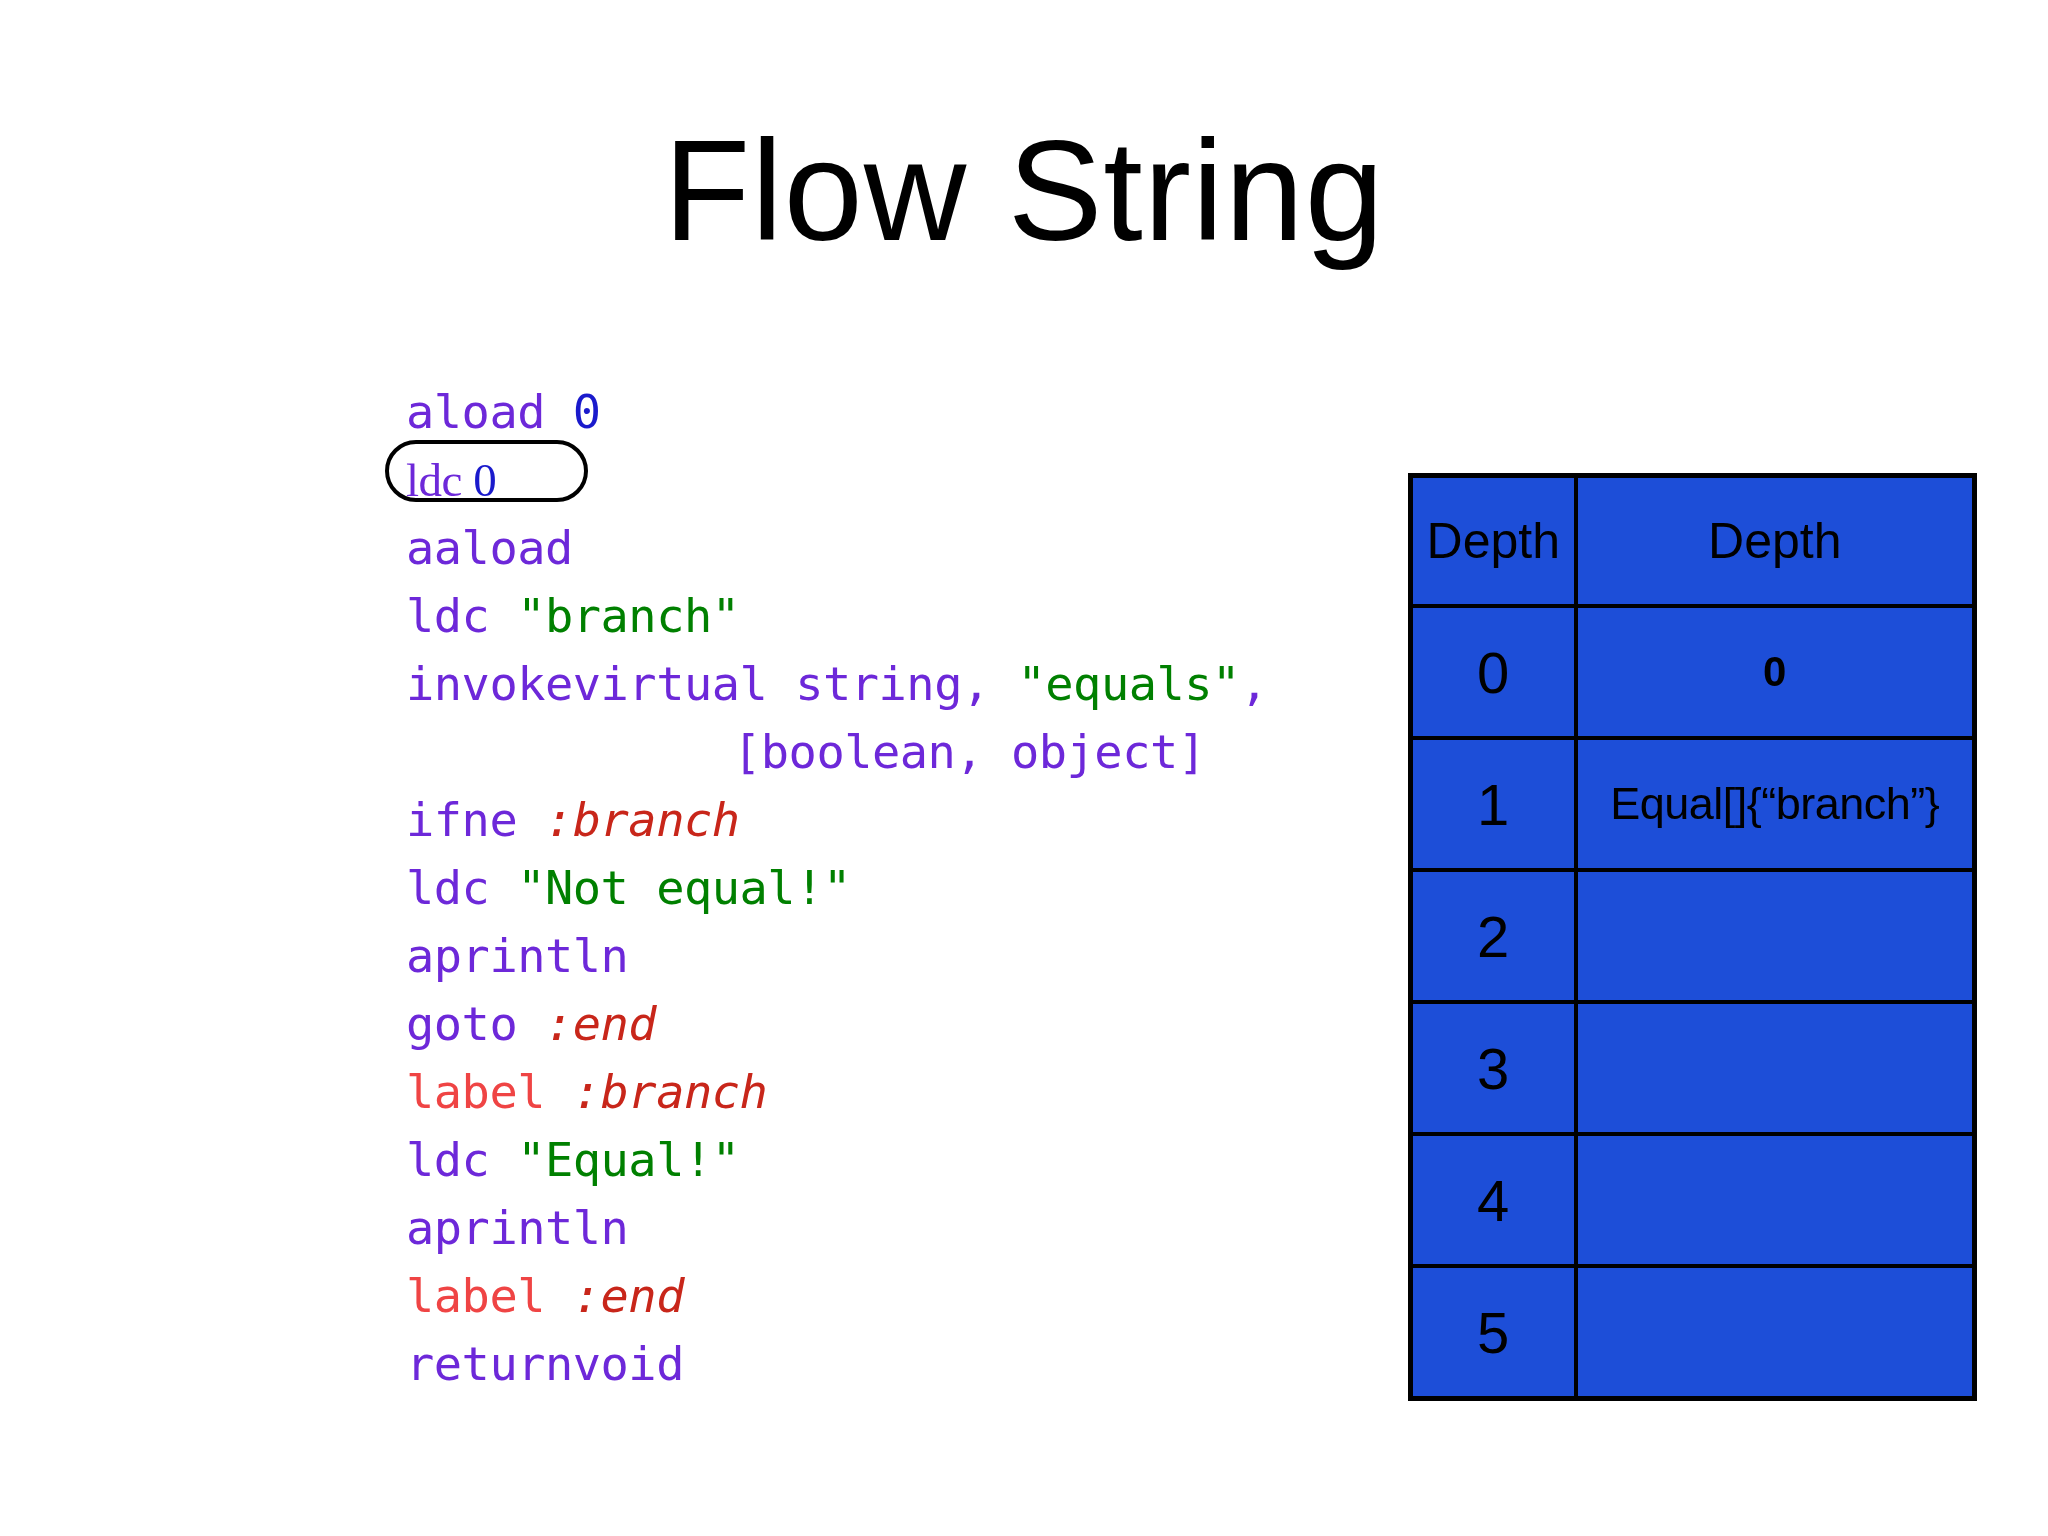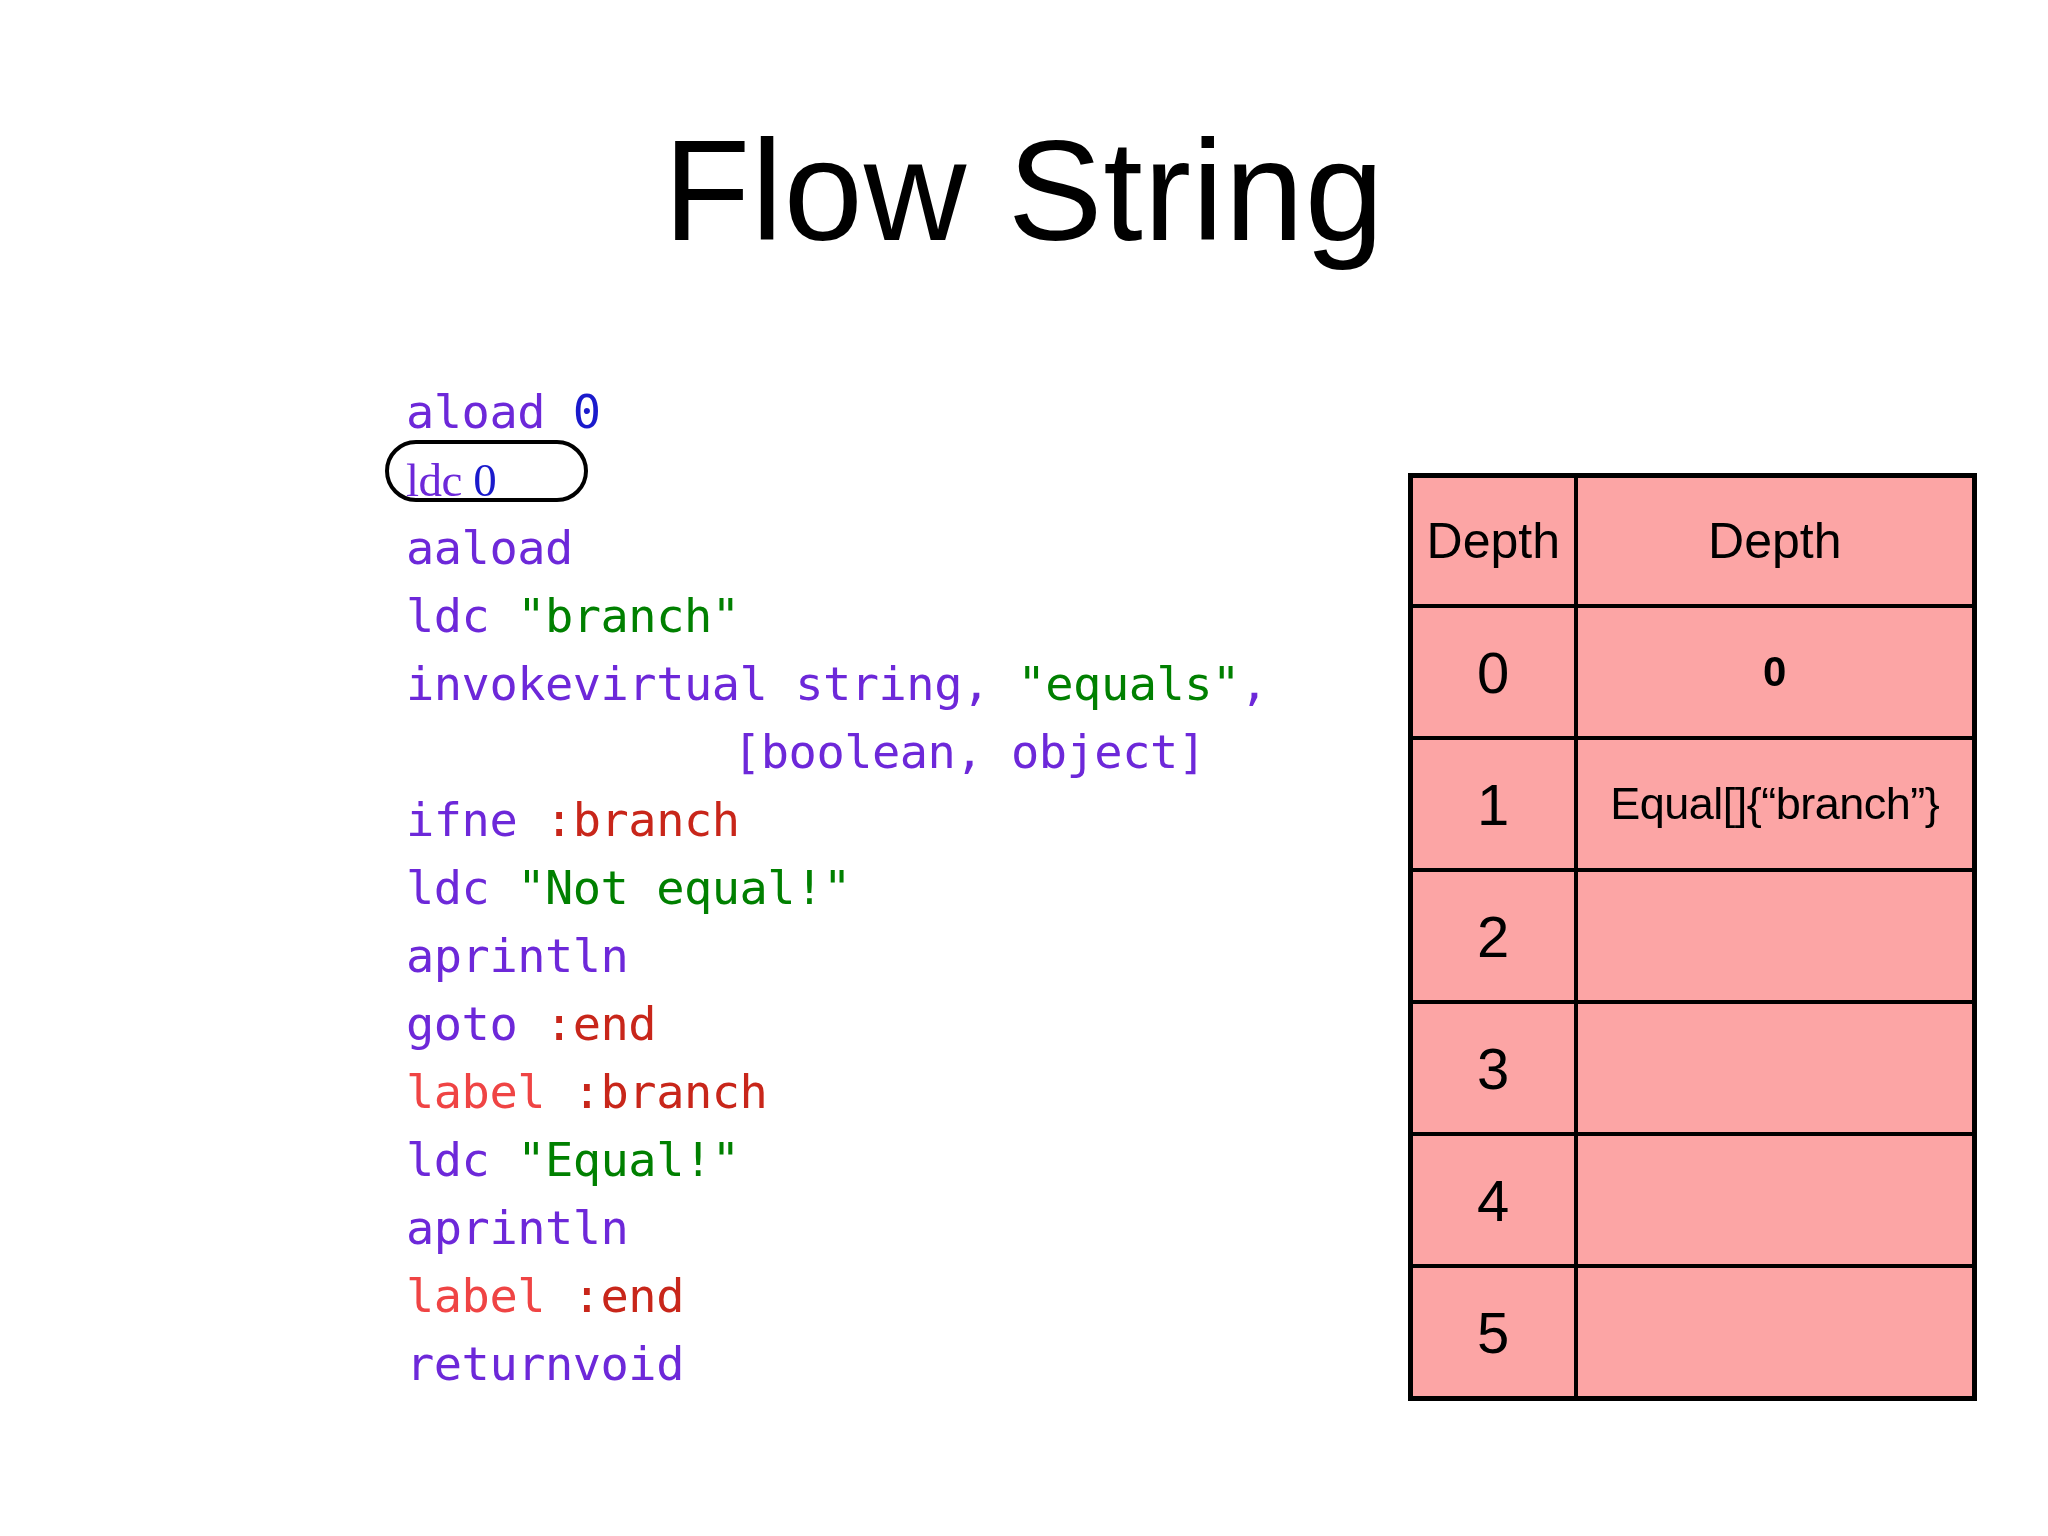--- a/index.html
+++ b/index.html
@@ -49,21 +49,21 @@
     white-space: pre;
     position: relative;
   }
   .code-line.indented {
     padding-left: 327px;
   }
 
   
   .tok-num    { color: #1a1acc; }
   .tok-str    { color: #008000; }
-  .tok-label  { color: #c8261a; }
+  .tok-label  { color: #c8261a; font-style: italic; }
   .tok-kw     { color: #ef4444; }
   .tok-plain  { color: #6d28d9; }
 
   
   .highlight-pill {
     position: absolute;
     left: -21px;
     top: -6px;
     width: 203px;
     height: 62px;
@@ -88,21 +88,21 @@
     background: #ffffff;
   }
   #stack-table col.col-depth { width: 165px; }
   #stack-table col.col-value { width: 399px; }
 
   #stack-table td, #stack-table th {
     border: 4px solid #000000;
     padding: 0;
     text-align: center;
     vertical-align: middle;
-    background: #fca5a5;
+    background: #1d4ed8;
   }
 
   .th-cell {
     height: 126px;
     font-family: "Liberation Sans", sans-serif;
     font-size: 50px;
     font-weight: 400;
     color: #000000;
   }
 

